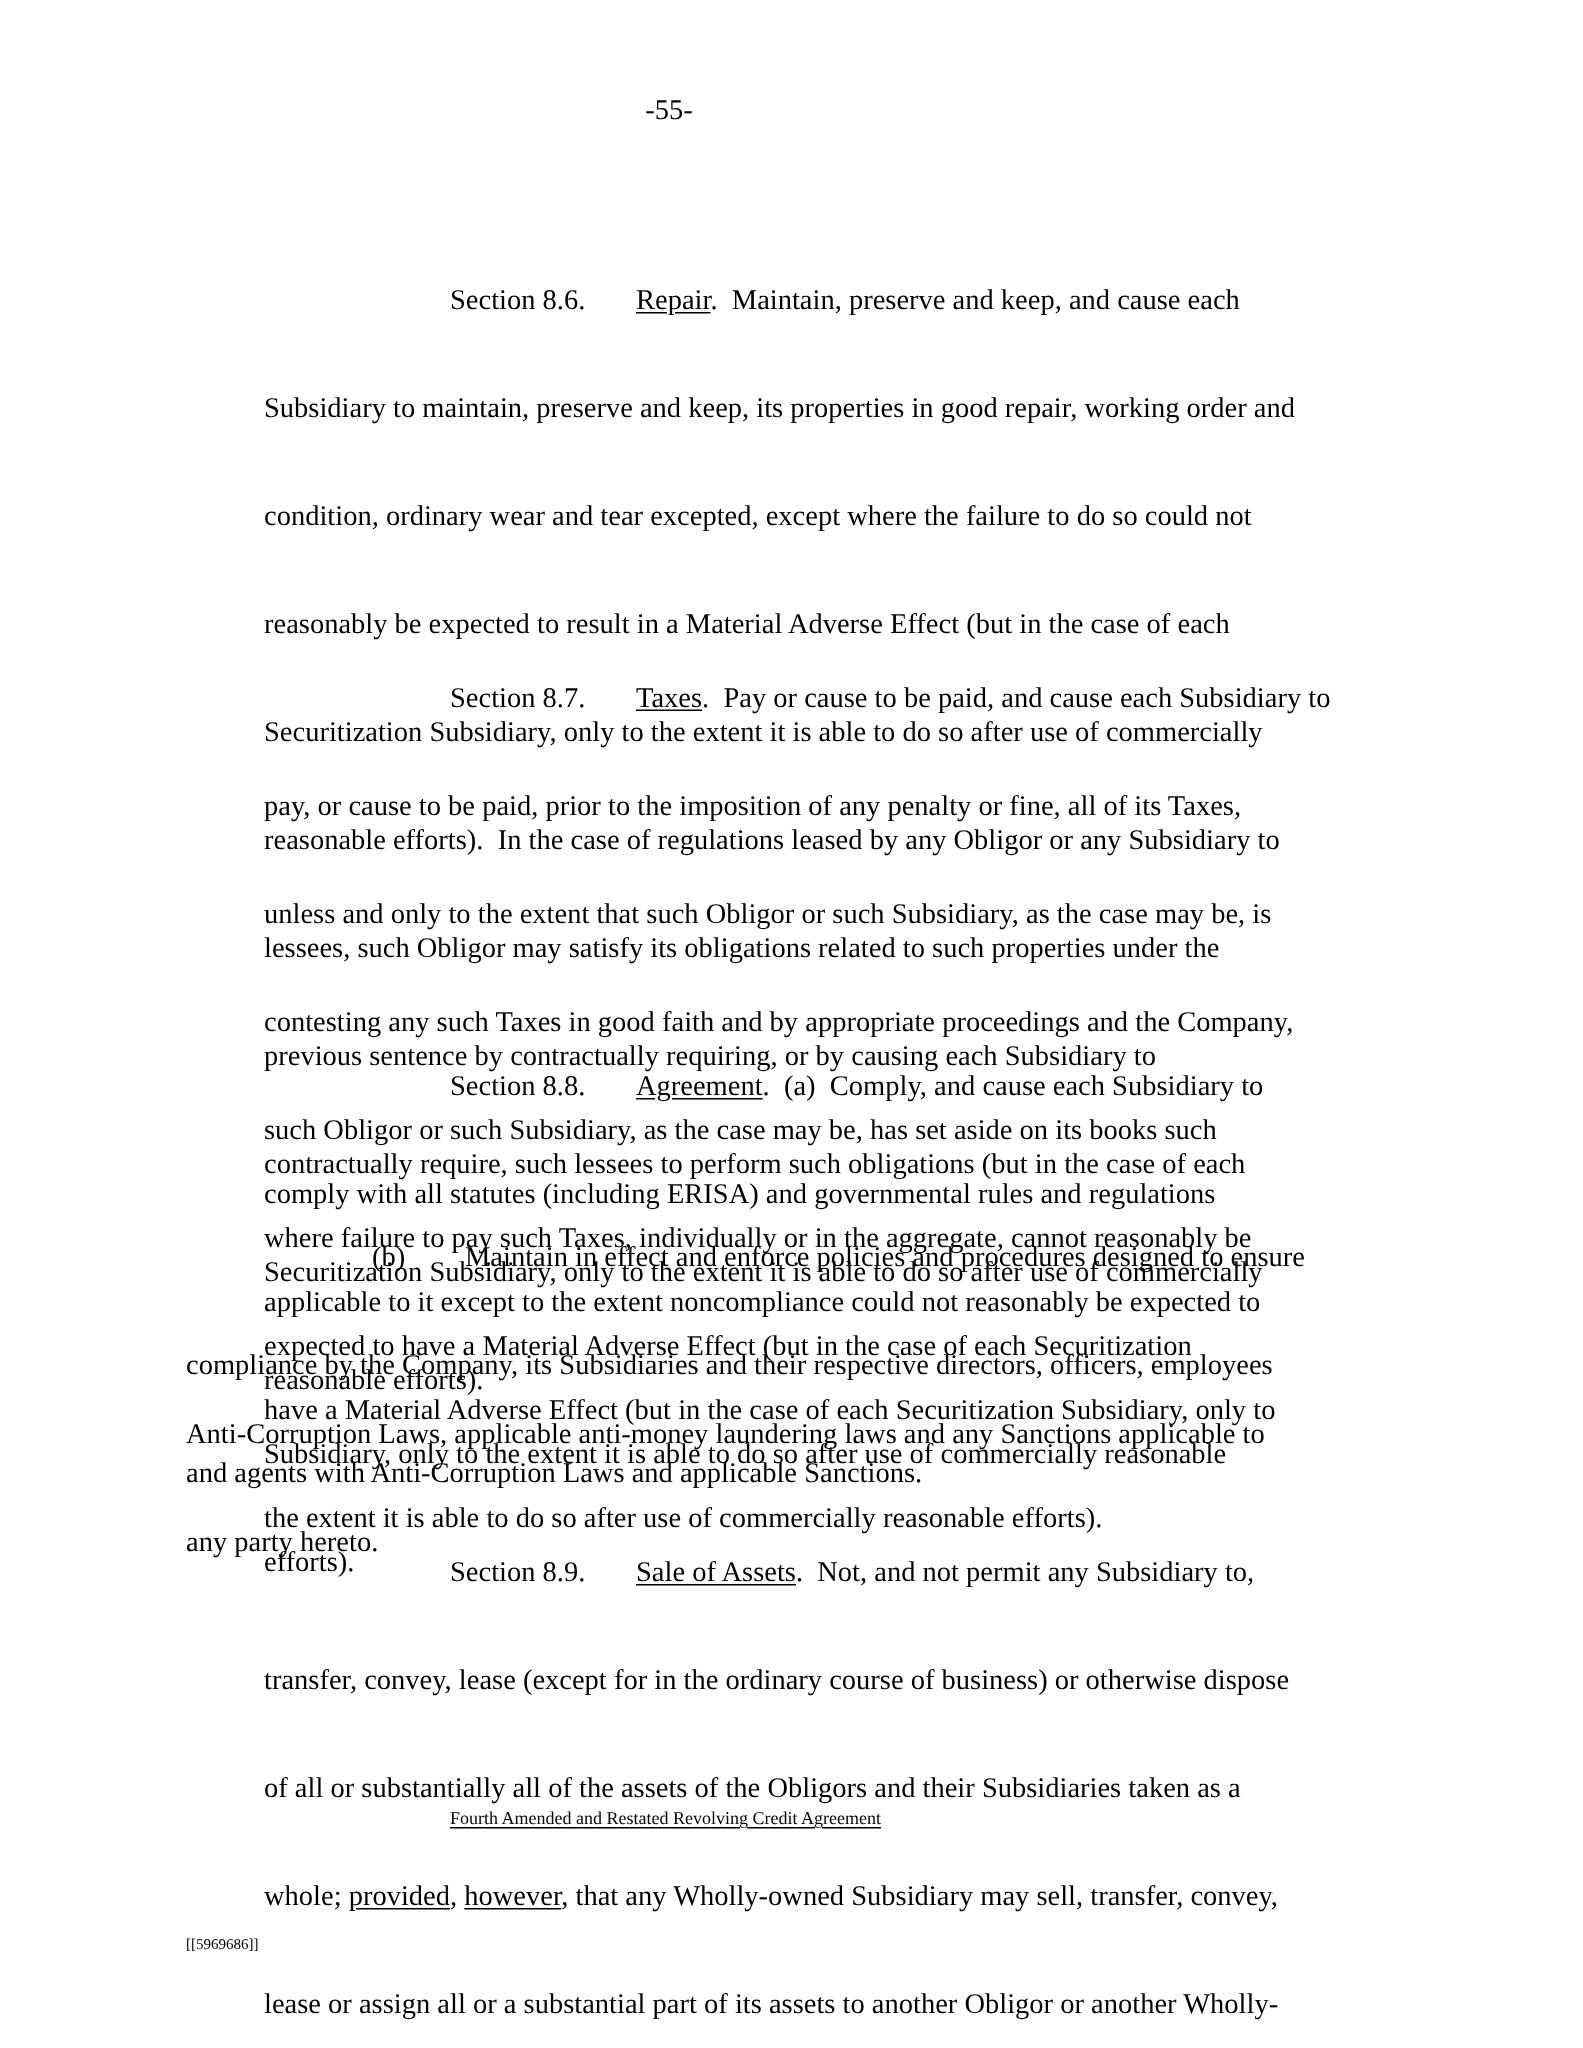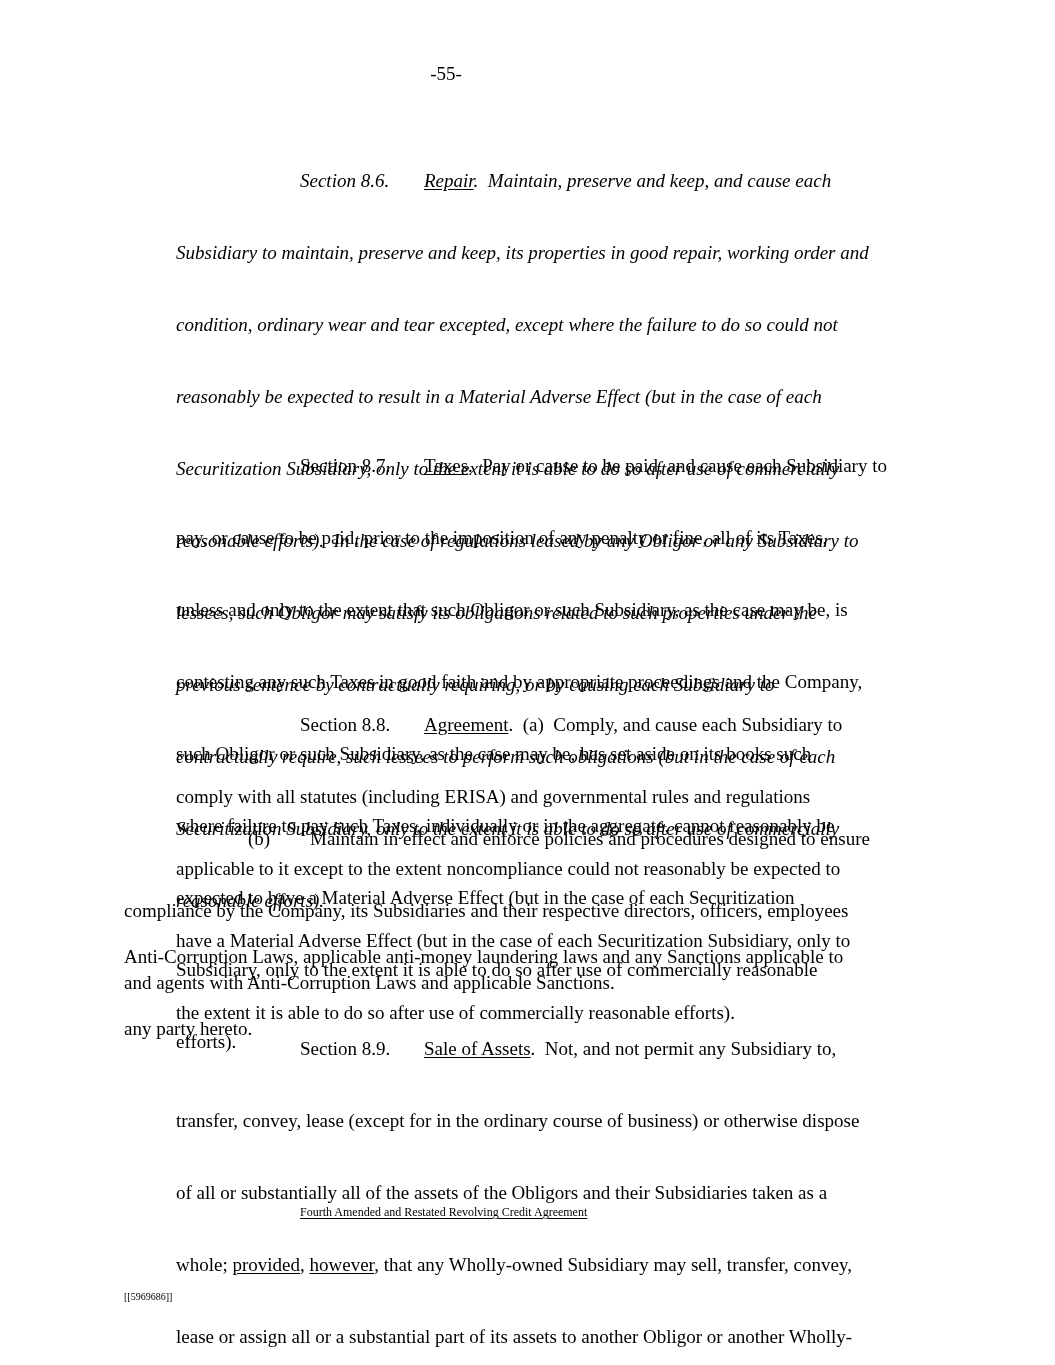--- a/index.html
+++ b/index.html
@@ -30,21 +30,21 @@
     font-size: 10px; line-height: 12px; 
   }
 </style>
 </head>
 <body>
 
 <div>
 
   <div class="page-number">-55-</div>
 
-  <div class="para" style="top:121px; left:176px;font-style:italic;">
+  <div class="para" style="top:141px; left:176px;">
     <span class="line"><span class="indent-sec"></span><span class="sec-num">Section 8.6.</span><span class="u">Repair</span><span>.  Maintain, preserve and keep, and cause each</span></span>
     <span class="line">Subsidiary to maintain, preserve and keep, its properties in good repair, working order and</span>
     <span class="line">condition, ordinary wear and tear excepted, except where the failure to do so could not</span>
     <span class="line">reasonably be expected to result in a Material Adverse Effect (but in the case of each</span>
     <span class="line">Securitization Subsidiary, only to the extent it is able to do so after use of commercially</span>
     <span class="line">reasonable efforts).  In the case of regulations leased by any Obligor or any Subsidiary to</span>
     <span class="line">lessees, such Obligor may satisfy its obligations related to such properties under the</span>
     <span class="line">previous sentence by contractually requiring, or by causing each Subsidiary to</span>
     <span class="line">contractually require, such lessees to perform such obligations (but in the case of each</span>
     <span class="line">Securitization Subsidiary, only to the extent it is able to do so after use of commercially</span>

